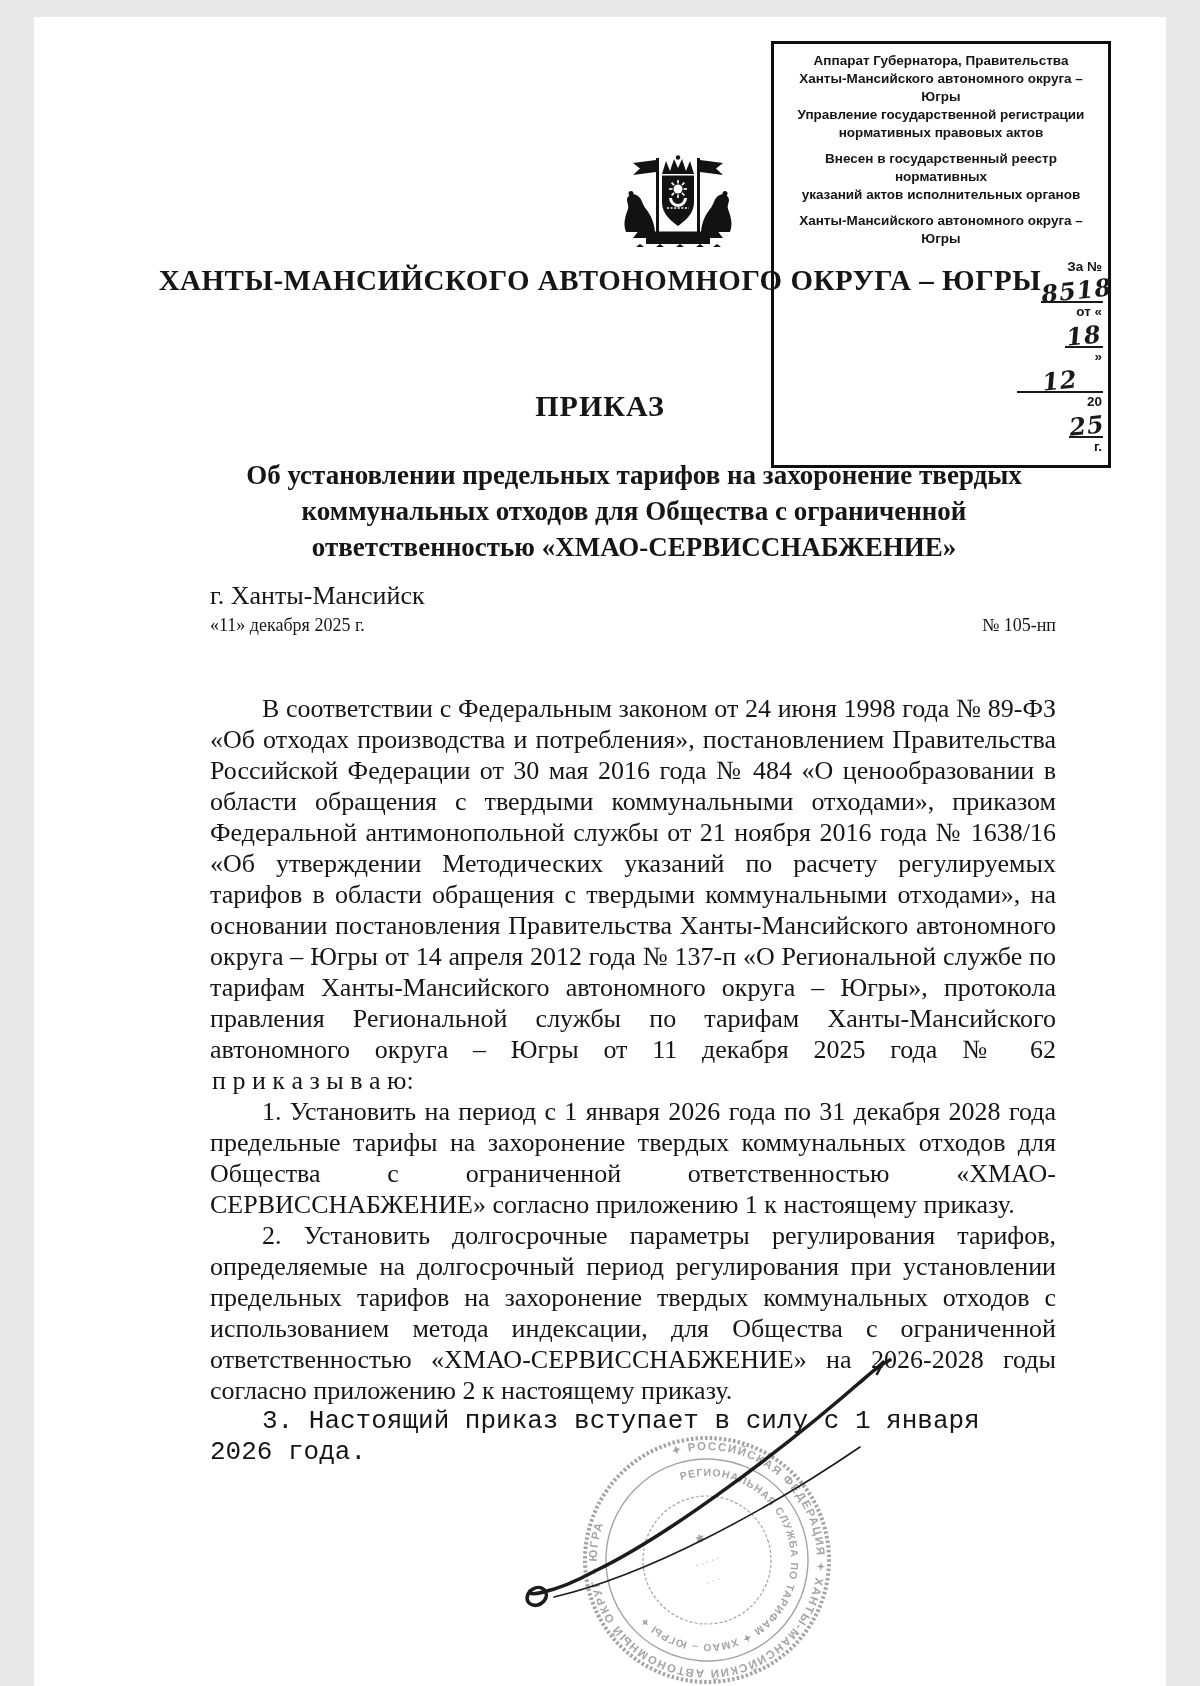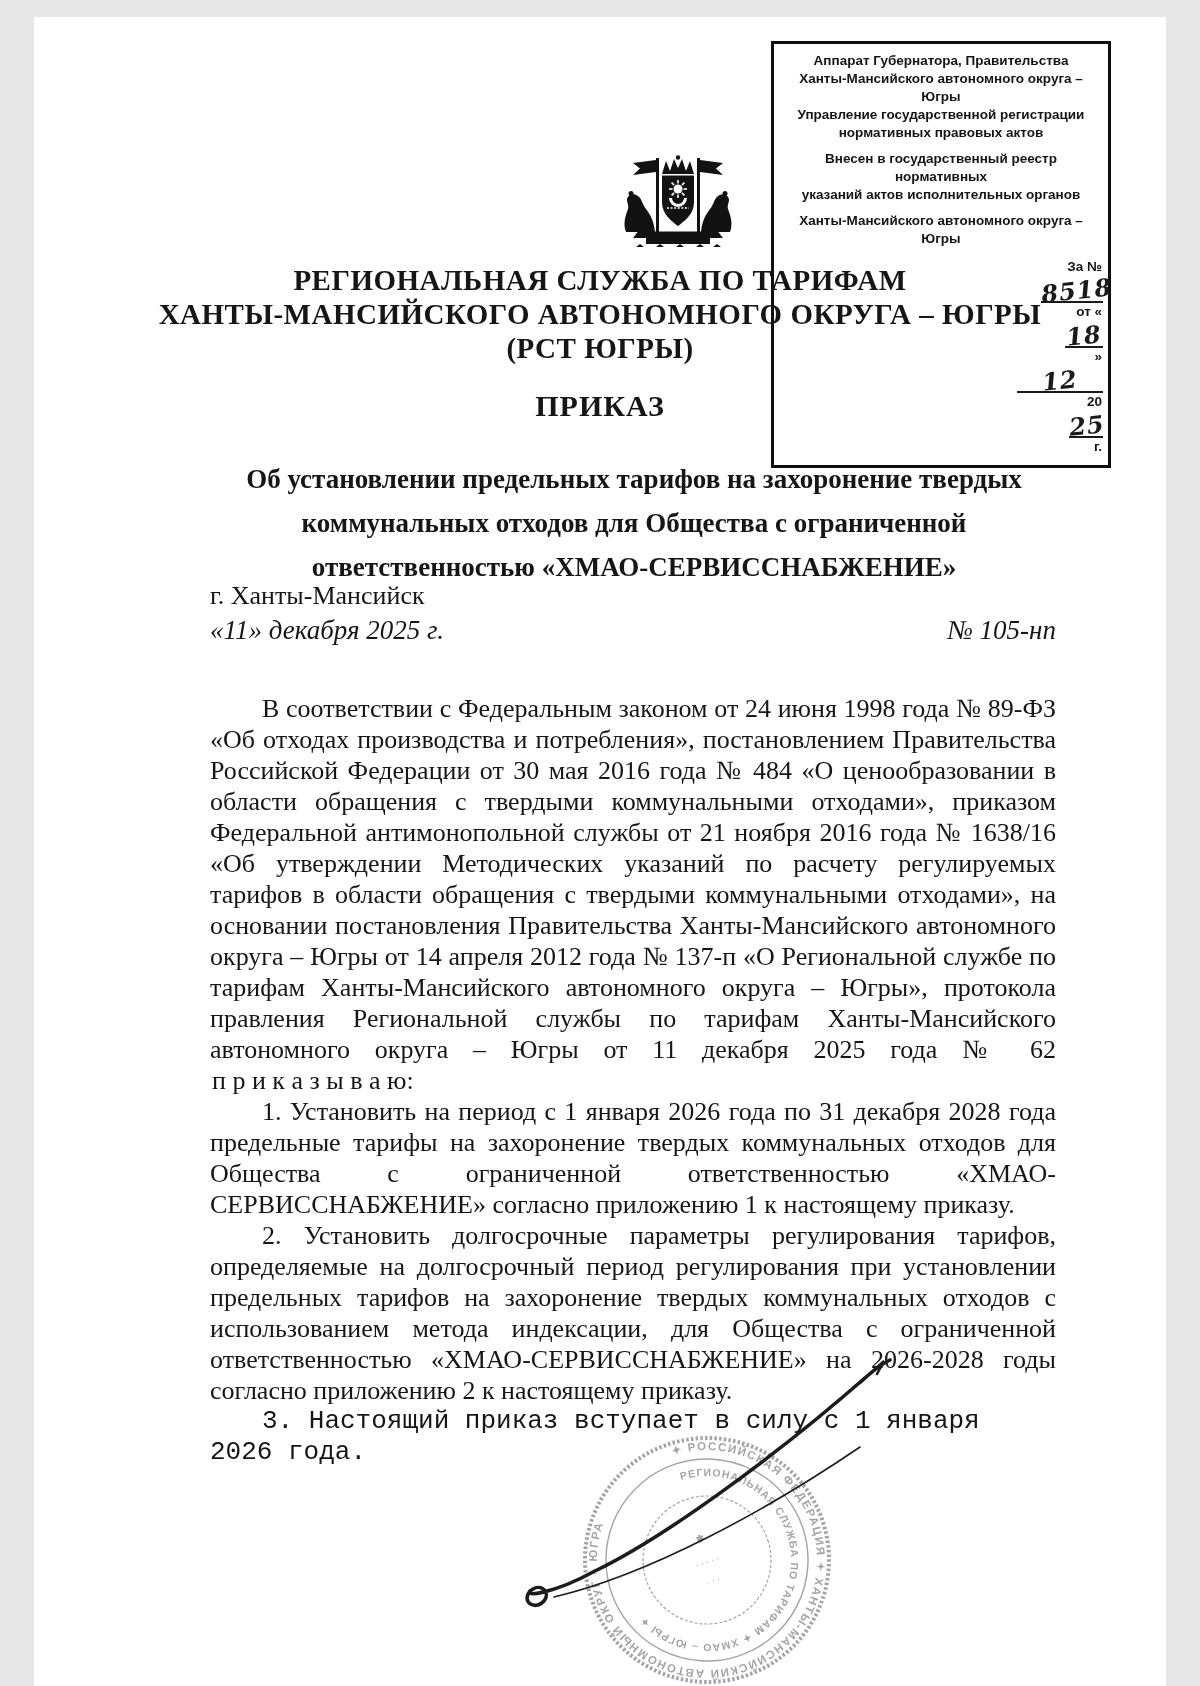--- a/index.html
+++ b/index.html
@@ -47,27 +47,27 @@
     position:absolute;left:0;top:246px;width:100%;
     text-align:center;font-weight:bold;
     font-size:29px;line-height:34px;letter-spacing:0.5px;
   }
   .doc-type{
     position:absolute;left:0;top:372px;width:100%;
     text-align:center;font-weight:bold;font-size:30px;letter-spacing:1px;
   }
   .subject{
     position:absolute;left:205px;top:440px;width:790px;
-    text-align:center;font-weight:bold;font-size:27px;line-height:44px;
+    text-align:center;font-weight:bold;font-size:27px;line-height:36px;
     margin:0;
   }
   .place{position:absolute;left:176px;top:564px;font-size:26px;}
   .date-row{
     position:absolute;left:176px;top:598px;width:846px;
-    display:flex;justify-content:space-between;font-size:27px;font-style:italic;
+    display:flex;justify-content:space-between;font-size:18px;
   }
   
   .body-text{
     position:absolute;left:176px;top:676px;width:846px;
     font-size:26px;line-height:31px;
   }
   .body-text p{margin:0;}
   .p-just{text-align:justify;text-indent:52px;}
   .p-just-all{text-align:justify;text-align-last:justify;text-indent:52px;}
   .p-order{font-weight:normal;text-indent:2px;}
@@ -148,23 +148,21 @@
         <line x1="64.4" y1="31.6" x2="61.9" y2="34.1"></line>
           <line x1="54.1" y1="41.9" x2="51.6" y2="44.4"></line>
       </g>
       <path d="M49,47 a9,9 0 0 0 18,0 l-3,0 a6,6 0 0 1 -12,0 z" stroke="none"></path>
       <line x1="47" y1="57" x2="69" y2="57" stroke-width="1.6" stroke-dasharray="2,1.6"></line>
     </g>
     <title>Герб Ханты-Мансийского автономного округа – Югры</title>
   </svg>
 
   <div class="org-title">
-    <div>РЕГИОНАЛЬНАЯ СЛУЖБА ПО ТАРИФАМ</div>
     <div>ХАНТЫ-МАНСИЙСКОГО АВТОНОМНОГО ОКРУГА – ЮГРЫ</div>
-    <div>(РСТ ЮГРЫ)</div>
   </div>
 
   <div class="doc-type">ПРИКАЗ</div>
 
   <p class="subject">Об установлении предельных тарифов на захоронение твердых коммунальных отходов для Общества с ограниченной ответственностью «ХМАО-СЕРВИССНАБЖЕНИЕ»</p>
 
   <div class="place">г. Ханты-Мансийск</div>
 
   <div class="date-row">
     <span>«11» декабря 2025 г.</span>

